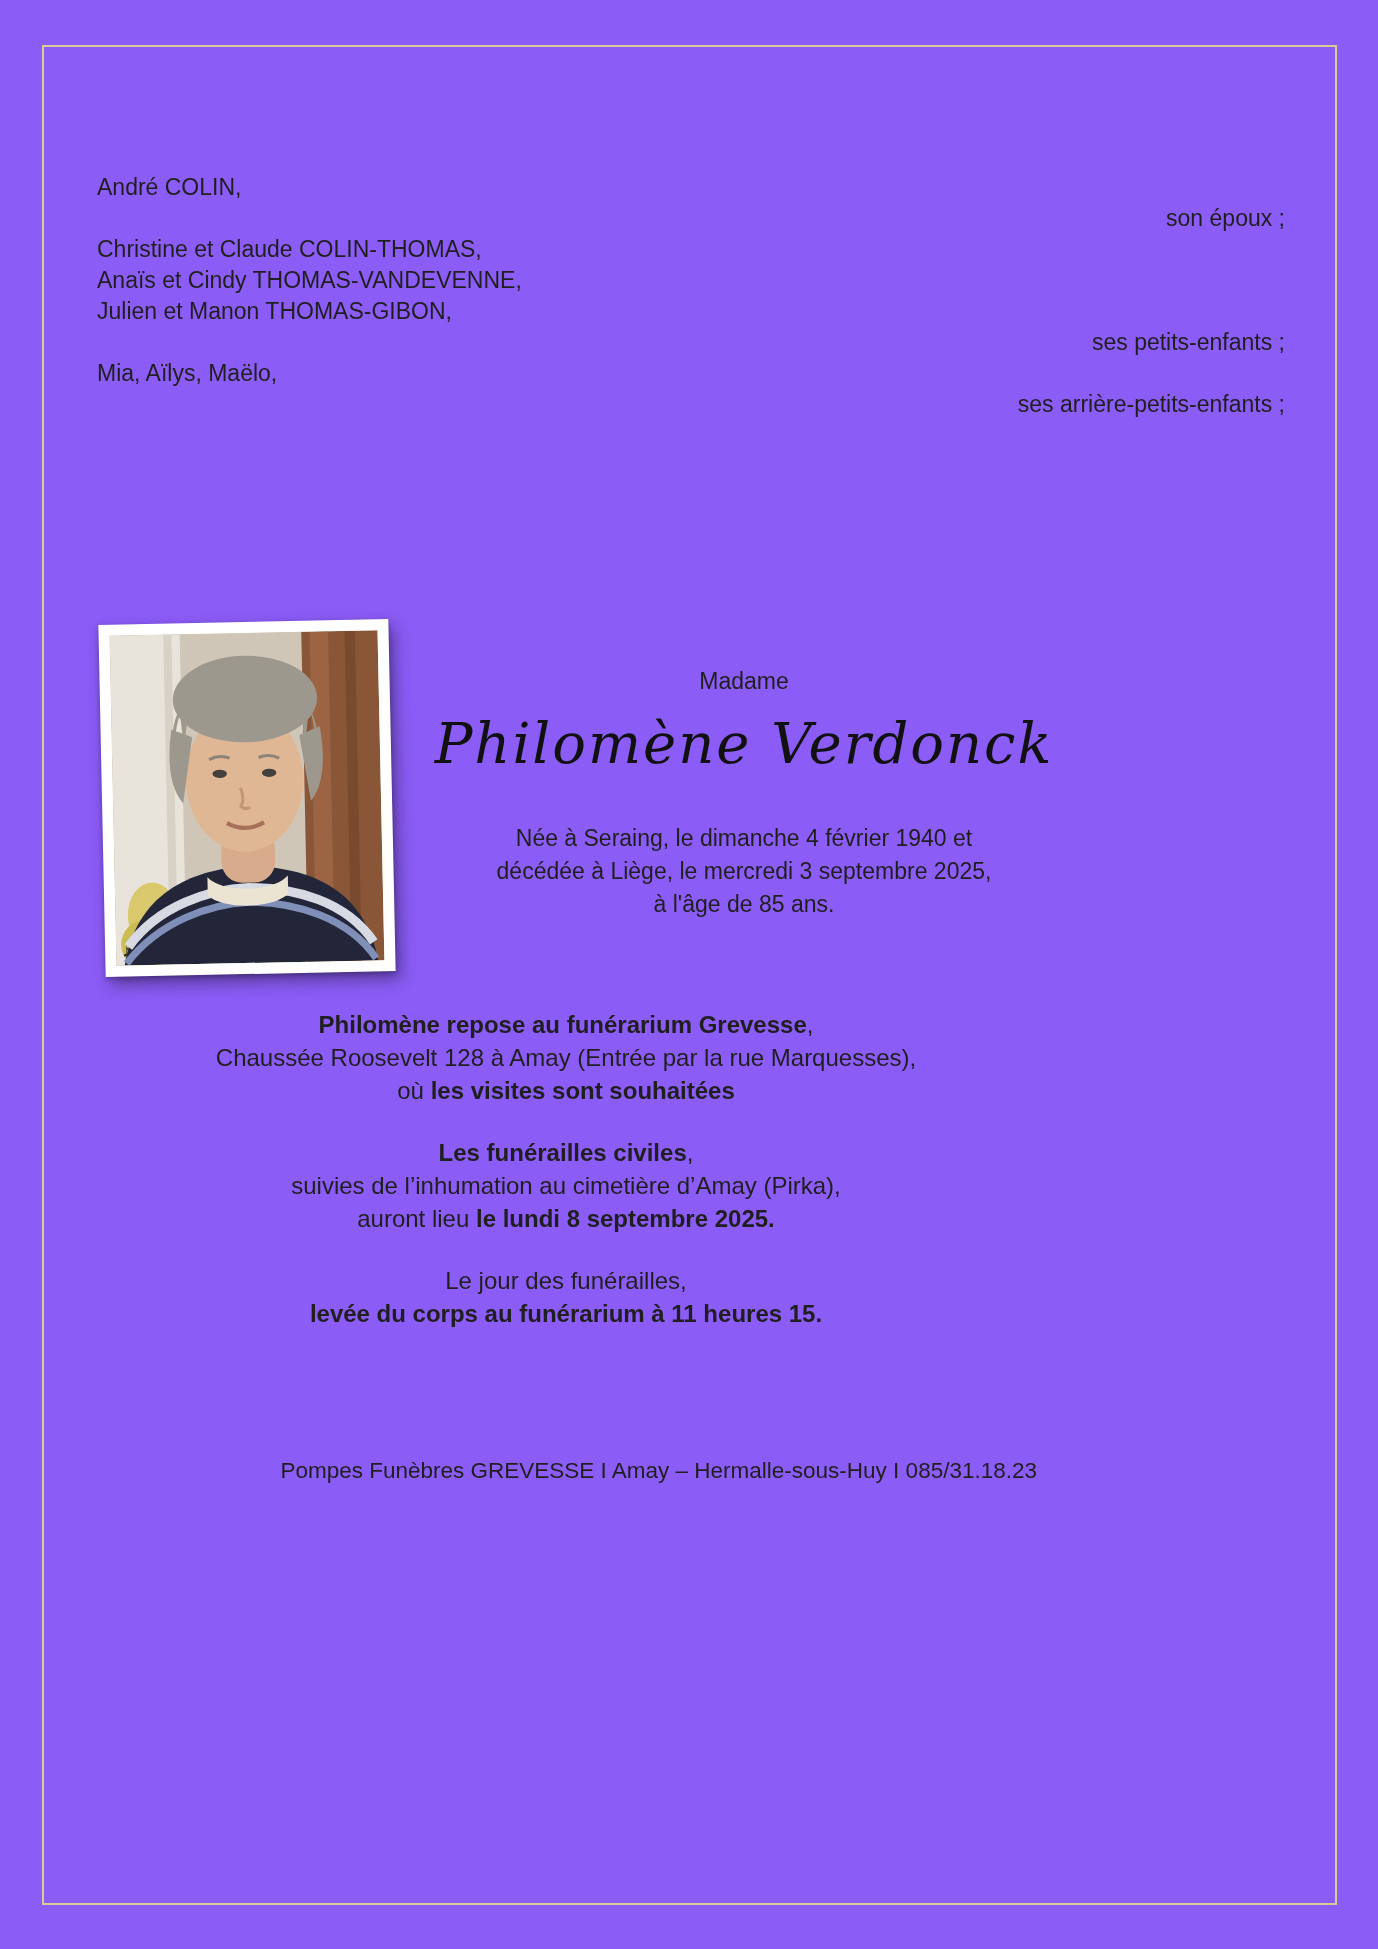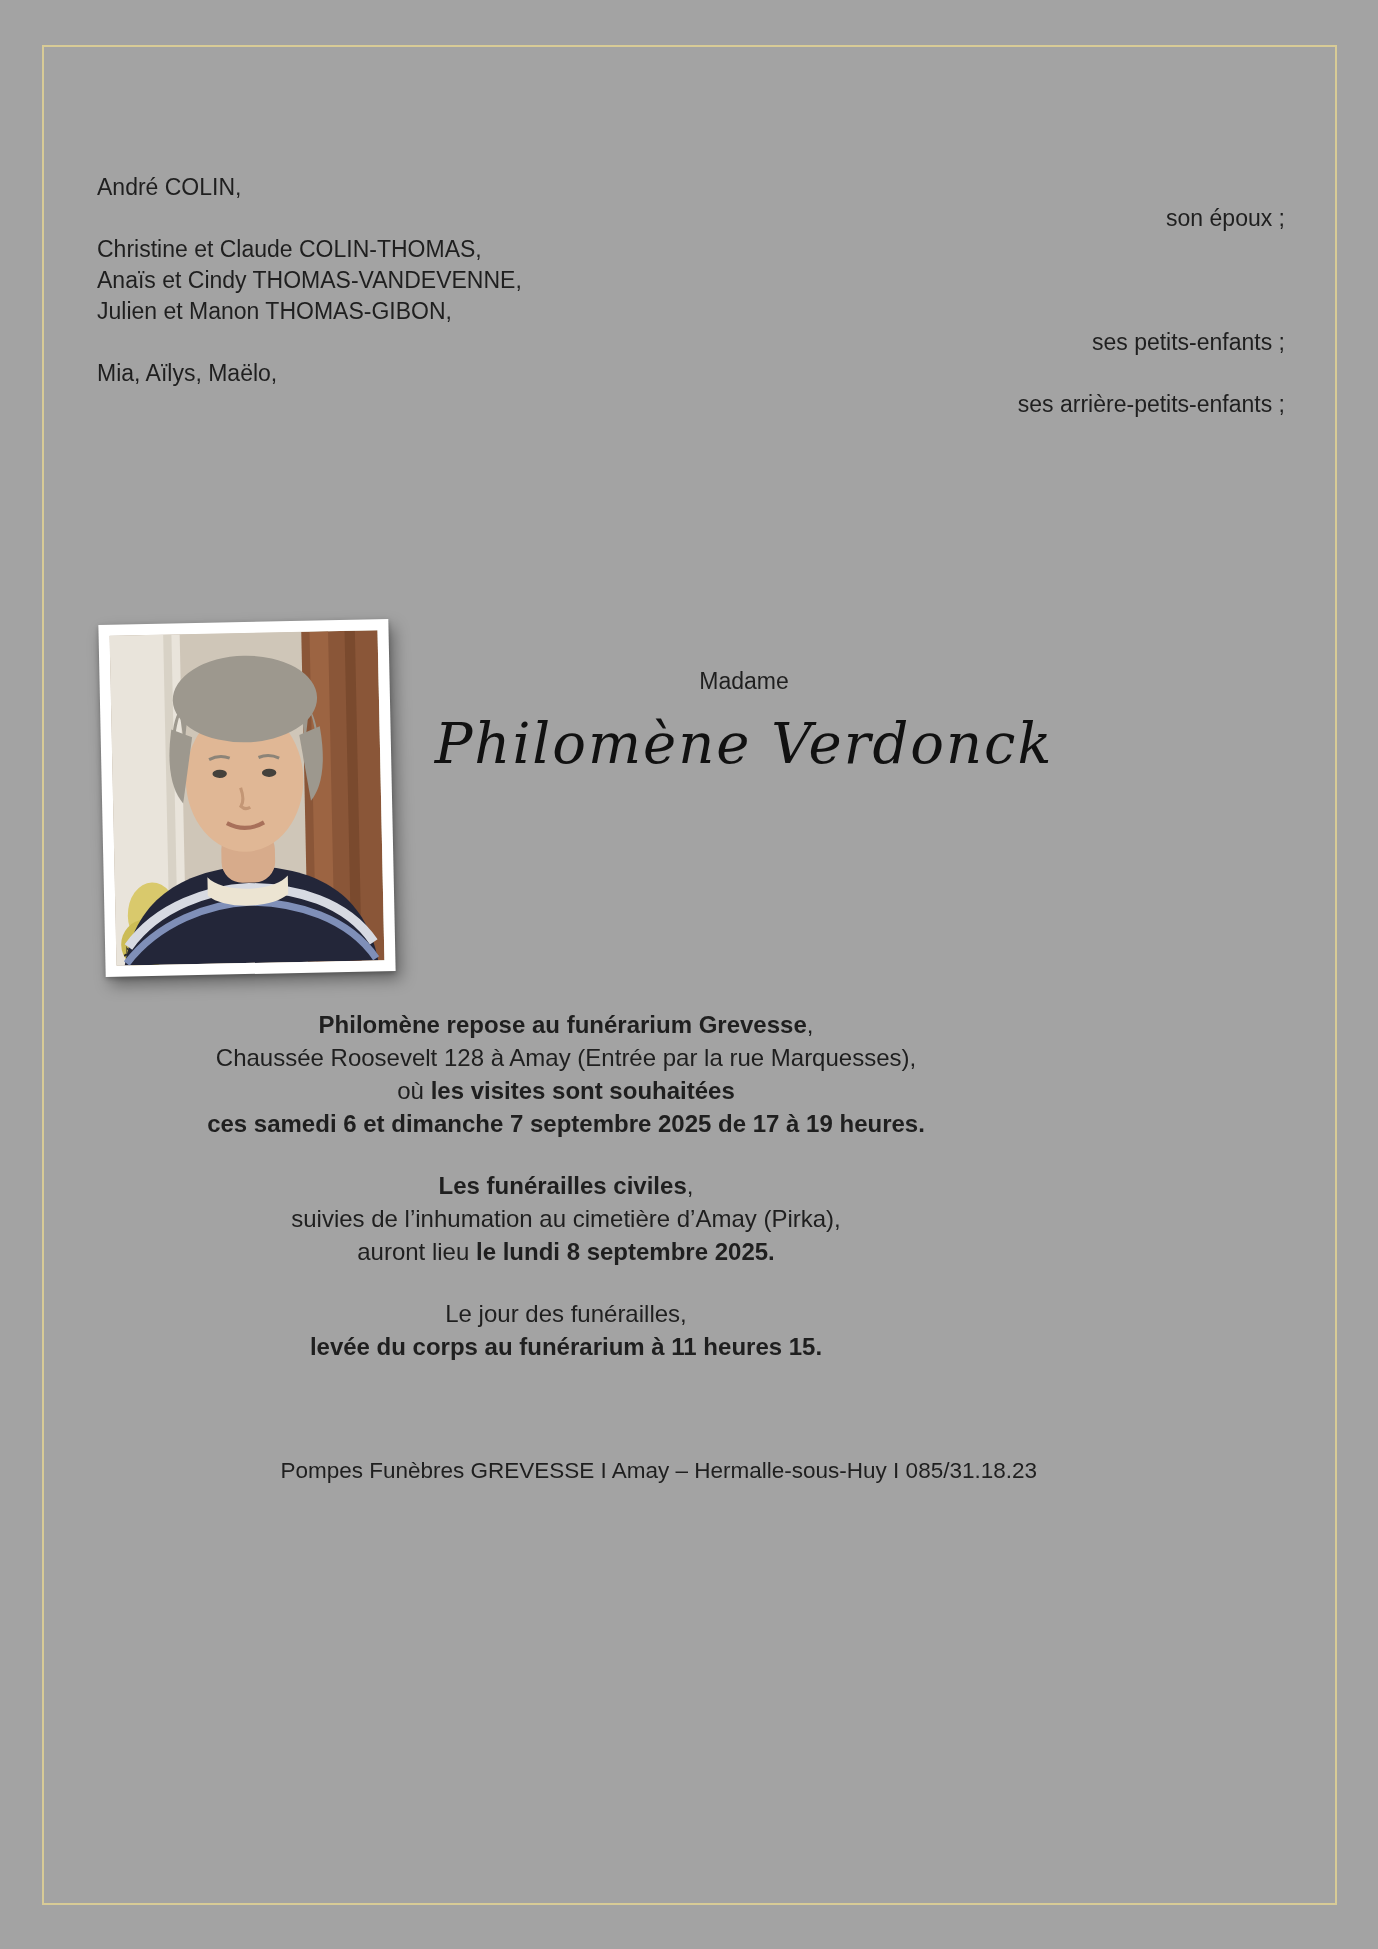--- a/index.html
+++ b/index.html
@@ -1,21 +1,21 @@
 <!DOCTYPE html>
 <html><head>
 <meta charset="utf-8">
 <style>
   * { margin: 0; padding: 0; box-sizing: border-box; }
   html, body { background: #ffffff; }
   .page {
     position: relative;
     width: 1378px;
     height: 1949px;
-    background: #a3a3a3;
+    background: #8b5cf6;
     font-family: "Liberation Sans", sans-serif;
     color: #1f1f1f;
     overflow: hidden;
   }
   .frame {
     position: absolute;
     left: 42px; top: 45px; right: 41px; bottom: 44px;
     border: 2px solid #d8cb96;
     pointer-events: none;
   }
@@ -159,28 +159,32 @@
         <path d="M124,150 Q128,162 124,168 Q128,172 133,169" stroke="#c39675" stroke-width="3" fill="none"></path>
         <path d="M110,184 Q128,194 146,184" stroke="#a8705a" stroke-width="4" fill="none"></path>
       </svg>
       <span class="photo-watermark">♪</span>
     </div>
   </div>
 
   <div class="deceased">
     <div class="deceased-title">Madame</div>
     <div class="deceased-name">Philomène Verdonck</div>
+    <div class="deceased-dates">
+      <div>Née à Seraing, le dimanche 4 février 1940 et</div>
+      <div>décédée à Liège, le mercredi 3 septembre 2025,</div>
+      <div>à l'âge de 85 ans.</div>
+    </div>
   </div>
 
   <div class="funeral">
     <p>
       <span><b>Philomène repose au funérarium Grevesse</b><span>,</span></span><br>
       <span>Chaussée Roosevelt 128 à Amay (Entrée par la rue Marquesses),</span><br>
       <span><span>où </span><b>les visites sont souhaitées</b></span><br>
-      <b>ces samedi 6 et dimanche 7 septembre 2025 de 17 à 19 heures.</b>
     </p>
     <p>
       <span><b>Les funérailles civiles</b><span>,</span></span><br>
       <span>suivies de l’inhumation au cimetière d’Amay (Pirka),</span><br>
       <span><span>auront lieu </span><b>le lundi 8 septembre 2025.</b></span>
     </p>
     <p>
       <span>Le jour des funérailles,</span><br>
       <b>levée du corps au funérarium à 11 heures 15.</b>
     </p>

